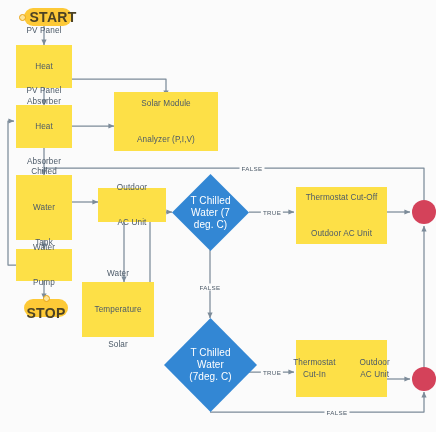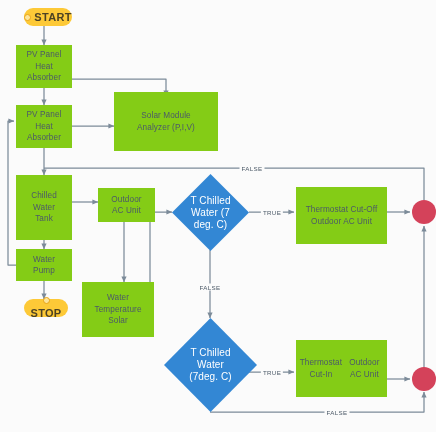--- a/index.html
+++ b/index.html
@@ -4,24 +4,24 @@
 <style>
   html,body{margin:0;padding:0;background:#ffffff;}
   body{width:436px;height:432px;overflow:hidden;
        font-family:"Liberation Sans","DejaVu Sans",sans-serif;}
   #canvas{position:relative;width:436px;height:432px;background:#fbfbfb;}
   svg.wires{position:absolute;left:0;top:0;width:436px;height:432px;overflow:visible;}
 
   .node{position:absolute;box-sizing:border-box;display:flex;align-items:center;
         justify-content:center;text-align:center;}
 
-  .proc{background:#84cc16;color:#4c5a68;font-size:8.2px;line-height:11.5px;
-        letter-spacing:.1px;padding:2px;}
+  .proc{background:#fde047;color:#4c5a68;font-size:8.2px;line-height:11.5px;
+        letter-spacing:.1px;padding:2px;gap:24px;}
 
-  .term{background:#fdc937;color:#4c4224;border-radius:11px;font-size:11px;
+  .term{background:#fdc937;color:#4c4224;border-radius:11px;font-size:14px;
         font-weight:700;letter-spacing:.3px;gap:3px;}
   .term .dot{width:7px;height:7px;border-radius:50%;background:#fde59a;
         border:1.4px solid #e8a317;box-sizing:border-box;flex:0 0 auto;}
 
   .dia{background:transparent;}
   .dia .shape{position:absolute;left:0;top:0;width:100%;height:100%;
         background:#3387d4;
         clip-path:polygon(50% 0,100% 50%,50% 100%,0 50%);}
   .dia .txt{position:relative;z-index:2;color:#ffffff;font-size:10px;
         line-height:12px;letter-spacing:.1px;}
@@ -106,21 +106,21 @@
     <span>Solar Module</span>
     <span>Analyzer (P,I,V)</span>
   </div>
 
   <div class="node proc" style="left:16px;top:175px;width:56px;height:65px;flex-direction:column;">
     <span>Chilled</span>
     <span>Water</span>
     <span>Tank</span>
   </div>
 
-  <div class="node proc" style="left:98px;top:188px;width:57px;height:34px;flex-direction:column;">
+  <div class="node proc" style="left:98px;top:188px;width:68px;height:34px;flex-direction:column;">
     <span>Outdoor</span>
     <span>AC Unit</span>
   </div>
 
   <div class="node proc" style="left:16px;top:249px;width:56px;height:32px;flex-direction:column;">
     <span>Water</span>
     <span>Pump</span>
   </div>
 
   <div class="node term" style="left:24px;top:299px;width:44px;height:18px;flex-direction:column;">

